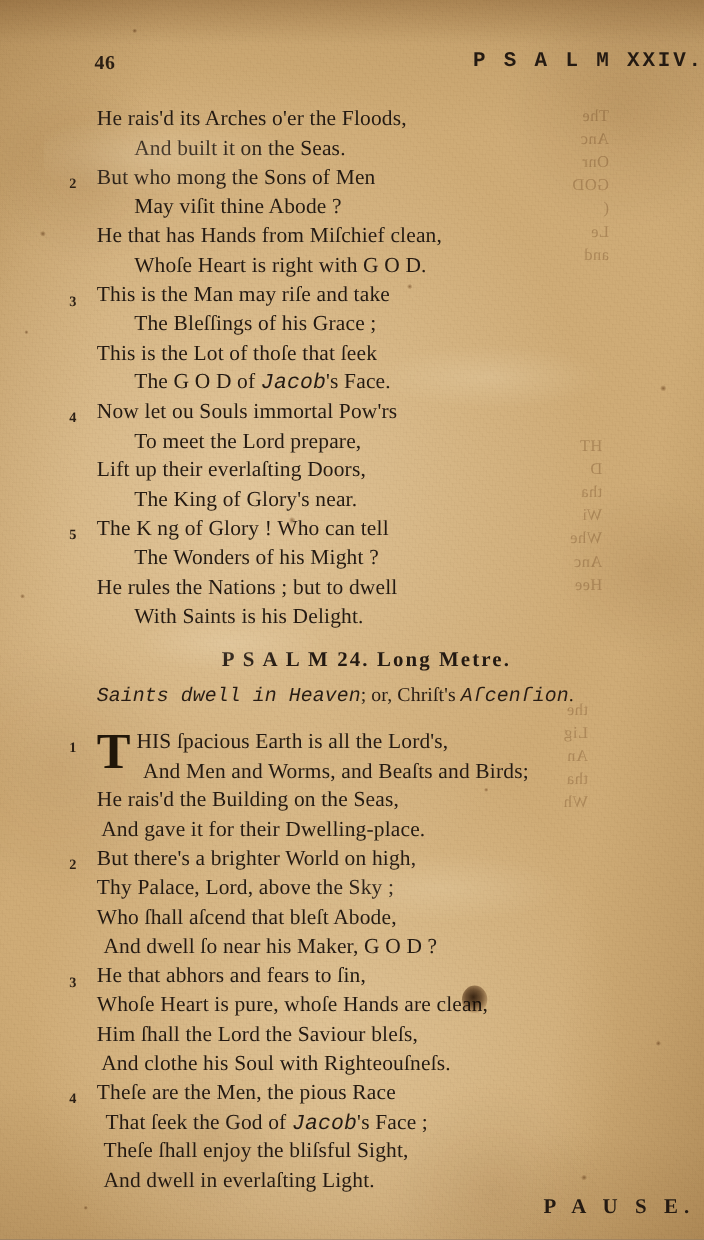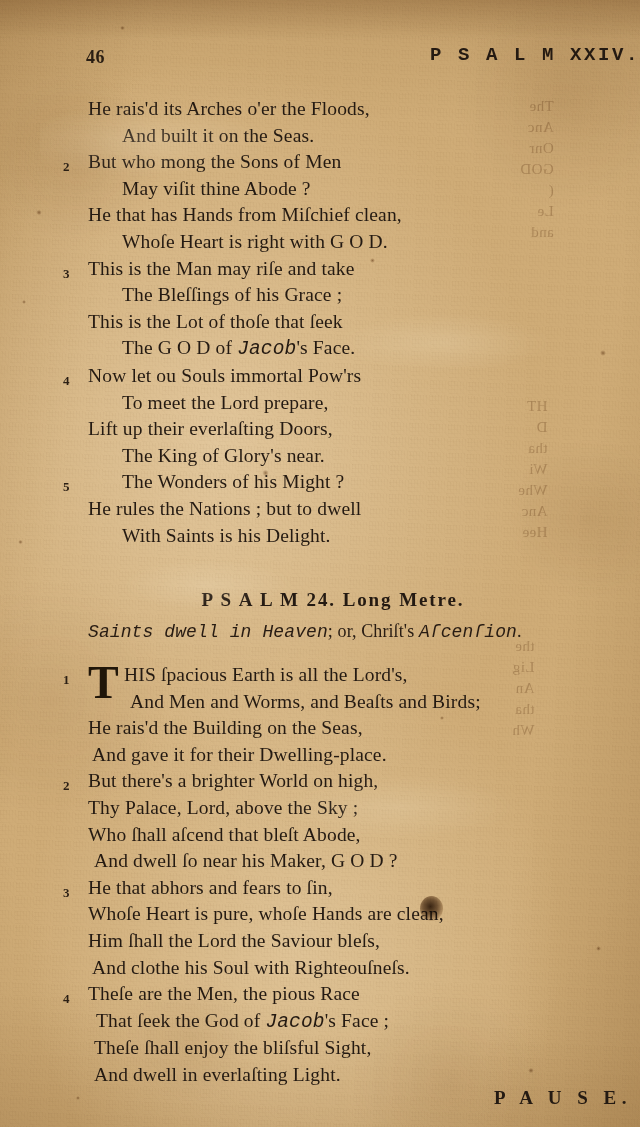--- a/index.html
+++ b/index.html
@@ -300,21 +300,21 @@
         <div class="vline">
           <span class="vnum">4</span><span>Now let ou  Souls immortal Pow'rs</span>
         </div>
         <div class="vline ind">To meet the Lord prepare,</div>
         <div class="vline">Lift up their everlaſting Doors,</div>
         <div class="vline ind">The King of Glory's near.</div>
       </div>
 
       <div class="stanza">
         <div class="vline">
-          <span class="vnum">5</span>
+          <span class="vnum">5</span><span>The K ng of Glory ! Who can tell</span>
         </div>
         <div class="vline ind">The Wonders of his Might ?</div>
         <div class="vline">He rules the Nations ; but to dwell</div>
         <div class="vline ind">With Saints is his Delight.</div>
       </div>
     </div>
 
     <div class="psalm-head" style="top:589px; padding-left:26px;">P S A L M  24.  Long Metre.</div>
 
     <div class="psalm-sub" style="top:621px; text-align:center; left:88px; right:auto;">

